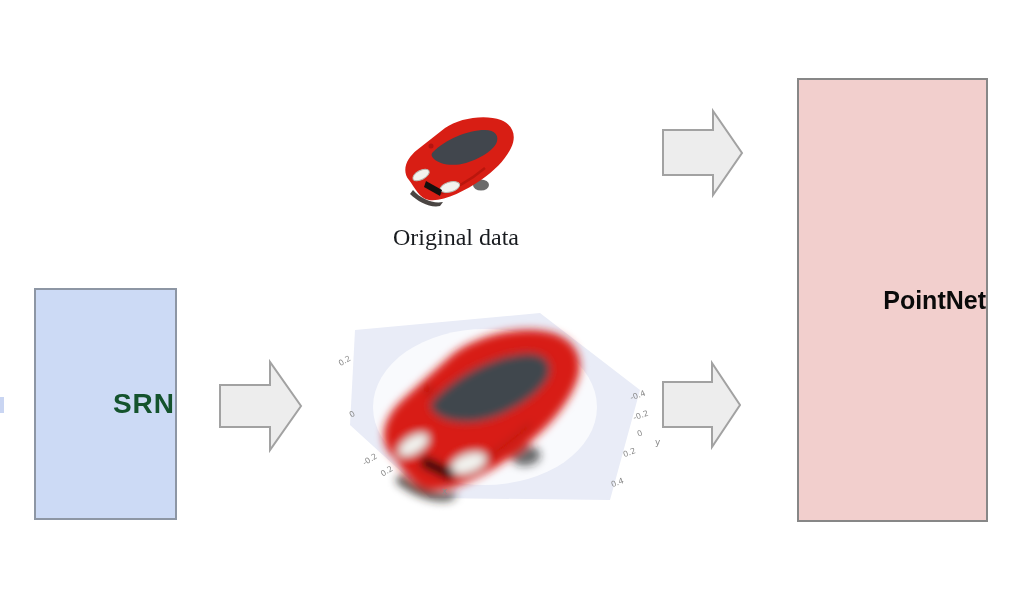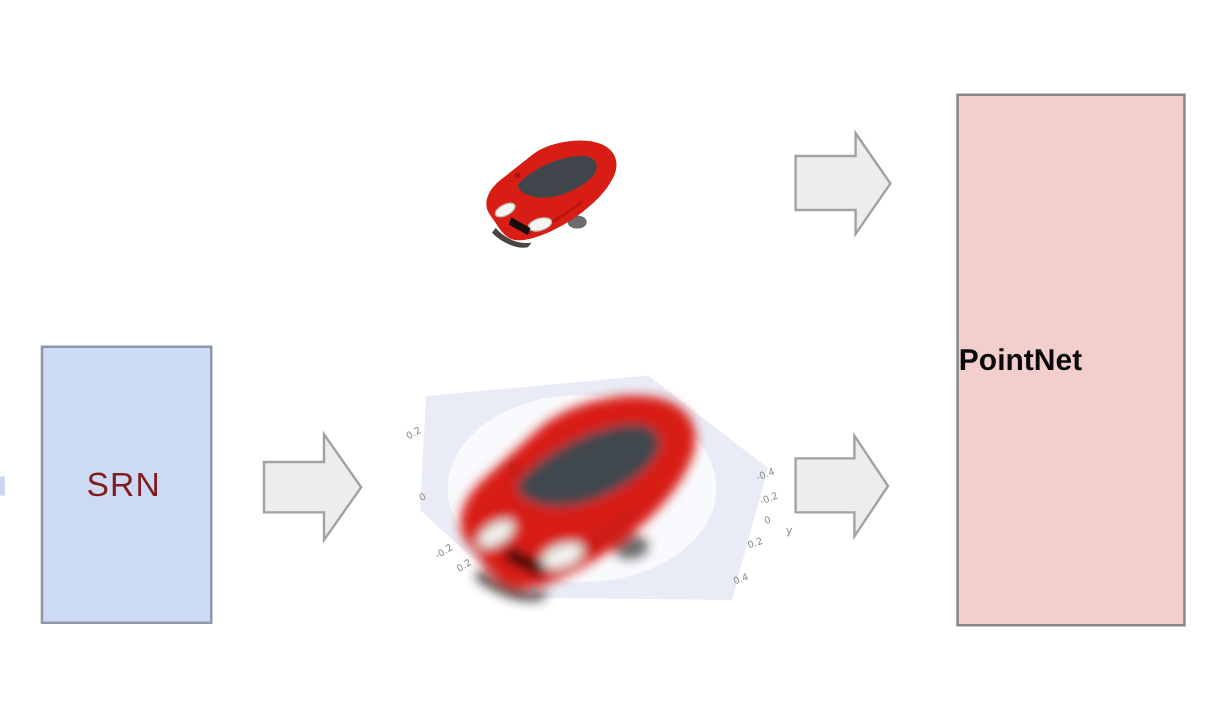--- a/index.html
+++ b/index.html
@@ -1,26 +1,26 @@
 <!DOCTYPE html>
 <html><head>
 <meta charset="utf-8">
 <style>
   html,body{margin:0;padding:0;background:#fff;}
   .canvas{
     position:relative;width:1018px;height:598px;background:#ffffff;
     font-family:"Liberation Sans","DejaVu Sans",sans-serif;overflow:hidden;
   }
-  .box{position:absolute;display:flex;align-items:center;justify-content:flex-start;box-sizing:border-box;}
+  .box{position:absolute;display:flex;align-items:center;justify-content:flex-end;box-sizing:border-box;}
   .srn-box{
     left:34px;top:288px;width:143px;height:232px;
     background:#ccdaf5;border:2px solid #8d96a4;
   }
   .srn-label{
-    font-weight:400;font-size:28px;color:#7f1d1d;letter-spacing:1px;margin-left:36px;
+    font-weight:700;font-size:28px;color:#14532d;letter-spacing:1px;margin-left:36px;
   }
   .pointnet-box{
     left:797px;top:78px;width:191px;height:444px;
     background:#f2cfcd;border:2px solid #878787;
   }
   .pointnet-label{
     font-weight:700;font-size:25px;color:#0a0a0a;
   }
   .arrow-svg{position:absolute;overflow:visible;}
   .arrow-shape{fill:#ededed;stroke:#a2a2a2;stroke-width:2;stroke-linejoin:miter;}
@@ -82,20 +82,21 @@
   <svg class="arrow-svg" style="left:662px;top:362px" width="80" height="86" viewBox="0 0 80 86">
     <polygon class="arrow-shape" points="1,20 50,20 50,1 78,43 50,85 50,65 1,65"></polygon>
   </svg>
 
   <div class="original-car">
     <svg width="130" height="104" viewBox="0 0 130 104">
       <use href="#car3d"></use>
     </svg>
   </div>
 
+  <div class="caption caption-original">Original data</div>
 
   <div class="aug-plot">
     <svg width="330" height="200" viewBox="0 0 330 200">
       <polygon points="20,18 205,1 305,78 275,188 95,186 15,113" fill="#e9ecf7"></polygon>
       <ellipse cx="150" cy="95" rx="112" ry="78" fill="#ffffff" opacity="0.72"></ellipse>
       <g filter="url(#blurf)" transform="translate(24,0.5) scale(1.85) rotate(-4 65 50)">
         <use href="#car3d"></use>
       </g>
 
       <text class="tick" x="4" y="53" transform="rotate(-30 7 51)">0.2</text>

